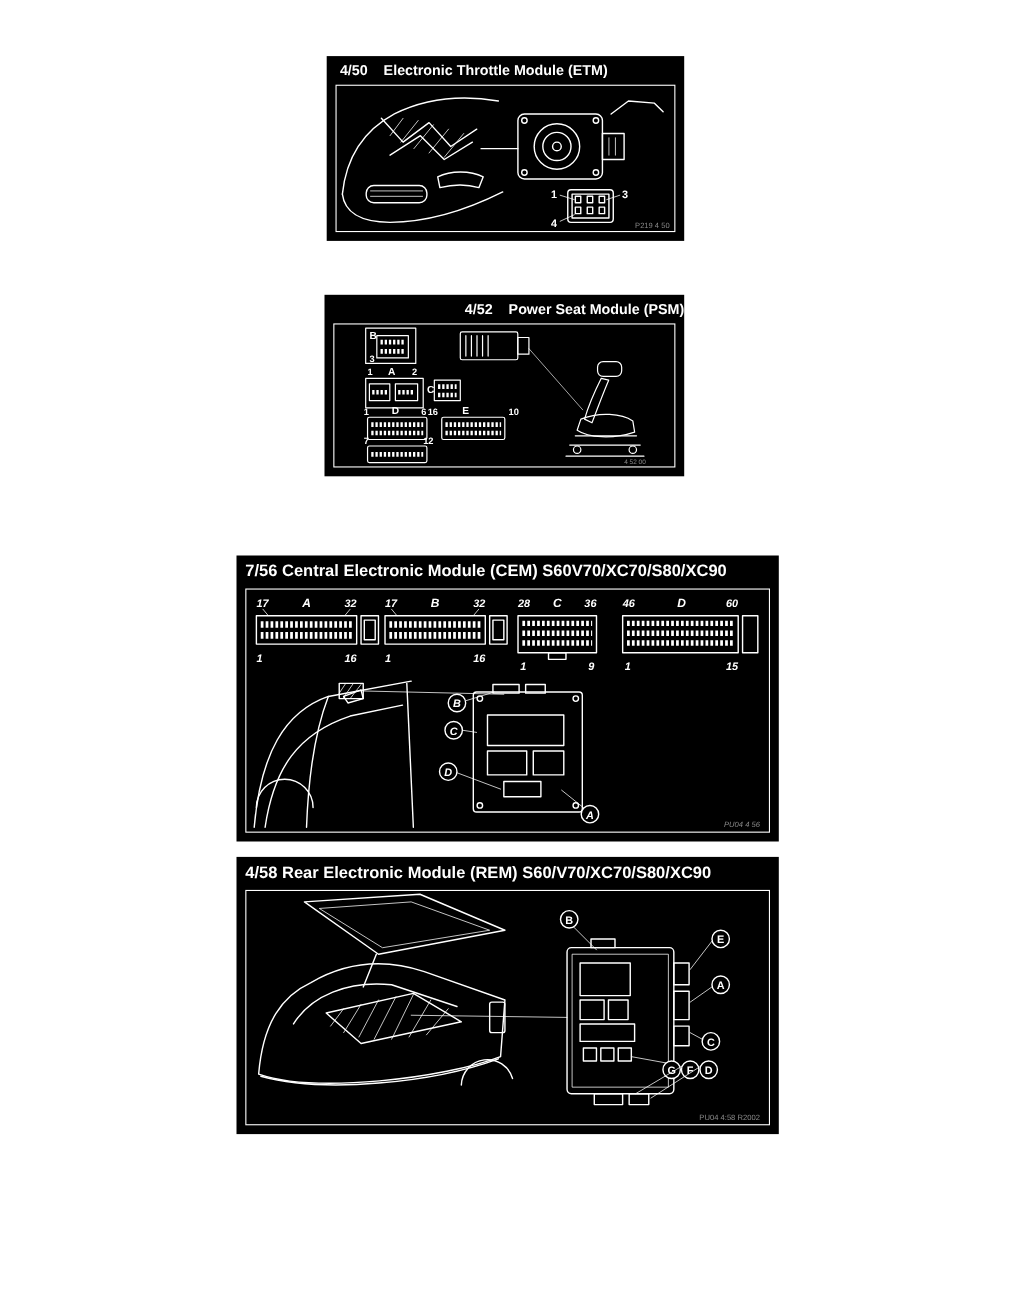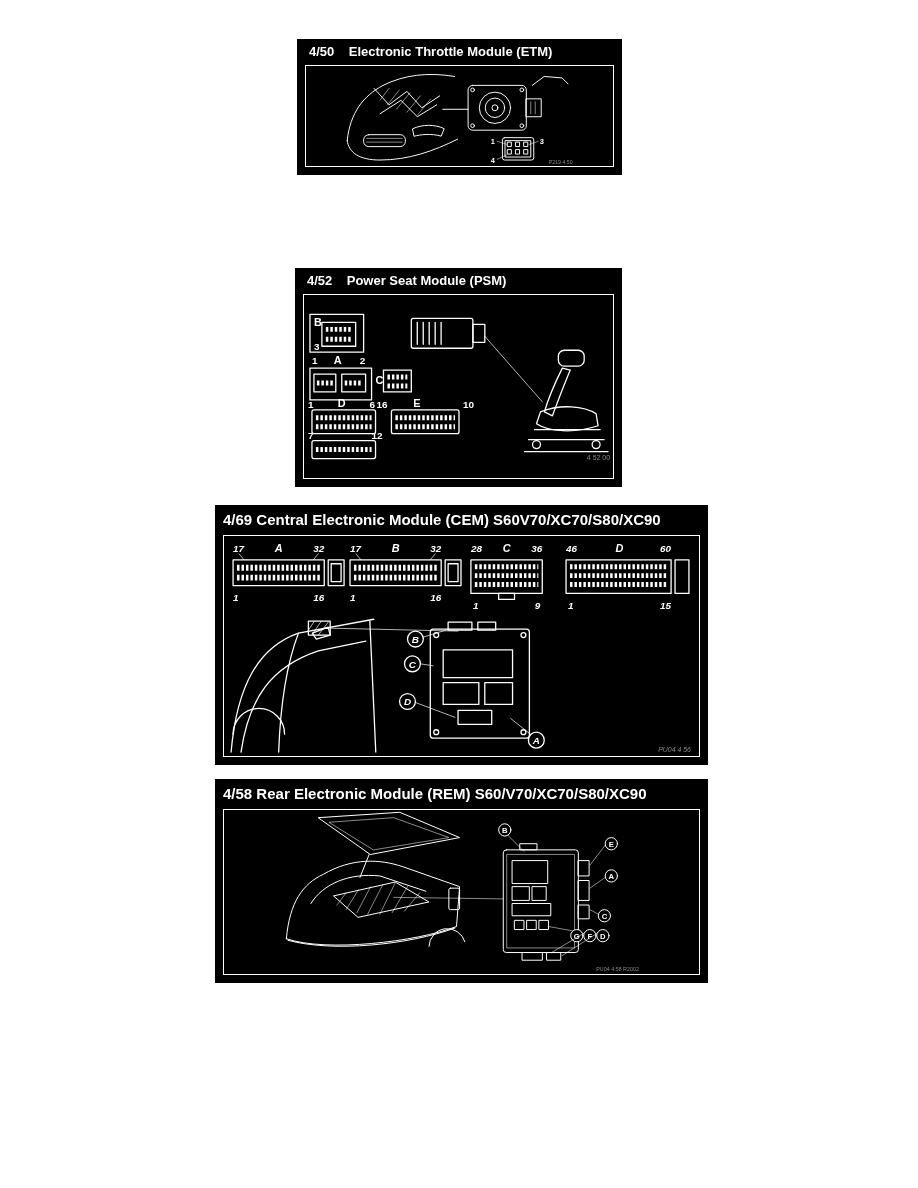--- a/index.html
+++ b/index.html
@@ -21,21 +21,21 @@
   svg .n{font-size:10px;font-weight:bold;}
   svg .L{font-size:11px;font-weight:bold;}
   svg .co{font-size:10px;font-weight:bold;text-anchor:middle;}
   svg .fn{font-size:7px;fill:#8a8a8a;font-weight:normal;}
 </style>
 </head>
 <body>
 
 <div class="page">
 
-  <div class="panel" style="left:297px;top:39px;width:325px;height:136px;">
+  <div class="panel" style="left:297px;top:51px;width:325px;height:168px;">
     <div class="panel-title t-sm">4/50    Electronic Throttle Module (ETM)</div>
     <div class="inner" style="top:26px;">
       <svg viewBox="0 0 309 134">
         <g>
           <path d="M4,100 C8,62 26,40 52,26 C80,12 112,8 148,14"></path>
           <path d="M4,100 C6,116 20,126 48,126 C86,126 120,114 152,98"></path>
           <rect x="26" y="92" width="56" height="16" rx="7"></rect>
           <line x1="30" y1="97" x2="78" y2="97" class="thin"></line>
           <line x1="30" y1="102" x2="78" y2="102" class="thin"></line>
           <path d="M92,84 C104,78 122,78 134,84 L130,94 C116,90 102,92 94,94 Z"></path>
@@ -76,21 +76,21 @@
           <line x1="205" y1="125" x2="218" y2="119" class="thin"></line>
           <text x="202" y="104" class="n" text-anchor="end">1</text>
           <text x="262" y="104" class="n">3</text>
           <text x="202" y="130" class="n" text-anchor="end">4</text>
         </g>
         <text x="306" y="131" class="fn" text-anchor="end">P219 4 50</text>
       </svg>
     </div>
   </div>
 
-  <div class="panel" style="left:295px;top:268px;width:327px;height:219px;">
+  <div class="panel" style="left:295px;top:268px;width:327px;height:165px;text-align:right;">
     <div class="panel-title t-sm">4/52    Power Seat Module (PSM)</div>
     <div class="inner" style="top:26px;">
       <svg viewBox="0 0 311 153">
         <g>
           <rect x="6" y="4" width="54" height="38"></rect>
           <text x="10" y="16" class="L">B</text>
           <rect x="18" y="12" width="34" height="24"></rect>
           <line x1="22" y1="19" x2="48" y2="19" class="pins-sm"></line>
           <line x1="22" y1="29" x2="48" y2="29" class="pins-sm"></line>
           <text x="10" y="40" class="n">3</text>
@@ -152,21 +152,21 @@
           <circle cx="234" cy="135" r="4"></circle>
           <circle cx="294" cy="135" r="4"></circle>
           <line x1="222" y1="142" x2="306" y2="142"></line>
         </g>
         <text x="308" y="150" class="fn" text-anchor="end">4 52 00</text>
       </svg>
     </div>
   </div>
 
   <div class="panel" style="left:215px;top:505px;width:493px;height:260px;">
-    <div class="panel-title t-lg">4/69 Central Electronic Module (CEM) S60V70/XC70/S80/XC90</div>
+    <div class="panel-title t-lg">7/56 Central Electronic Module (CEM) S60V70/XC70/S80/XC90</div>
     <div class="inner" style="top:30px;font-style:italic;">
       <svg viewBox="0 0 477 222">
 
         <g transform="translate(8,4)">
           <text x="0" y="12" class="n">17</text>
           <text x="46" y="12" class="L" text-anchor="middle">A</text>
           <text x="92" y="12" class="n" text-anchor="end">32</text>
           <line x1="6" y1="14" x2="11" y2="20" class="thin"></line>
           <line x1="86" y1="14" x2="81" y2="20" class="thin"></line>
           <rect x="0" y="20" width="92" height="26"></rect>
@@ -260,21 +260,21 @@
           <line x1="308" y1="200" x2="288" y2="184" class="thin"></line>
           <circle cx="314" cy="206" r="8" class="filled"></circle>
           <text x="314" y="210" class="co">A</text>
         </g>
 
         <text x="470" y="218" class="fn" text-anchor="end">PU04 4 56</text>
       </svg>
     </div>
   </div>
 
-  <div class="panel" style="left:215px;top:779px;width:493px;height:204px;">
+  <div class="panel" style="left:215px;top:779px;width:493px;height:252px;">
     <div class="panel-title t-lg">4/58 Rear Electronic Module (REM) S60/V70/XC70/S80/XC90</div>
     <div class="inner" style="top:30px;">
       <svg viewBox="0 0 477 214">
 
         <g>
           <path d="M52,10 L158,3 L236,36 L120,58 Z"></path>
           <path d="M66,16 L150,10 L222,36 L124,52 Z" class="thin"></path>
           <line x1="118" y1="58" x2="106" y2="88"></line>
           <path d="M10,168 C14,120 32,96 58,84 C96,62 132,64 162,74 L236,100 L232,152 C180,172 62,186 10,168 Z"></path>
           <path d="M42,122 C58,96 92,82 132,86 L192,106"></path>

